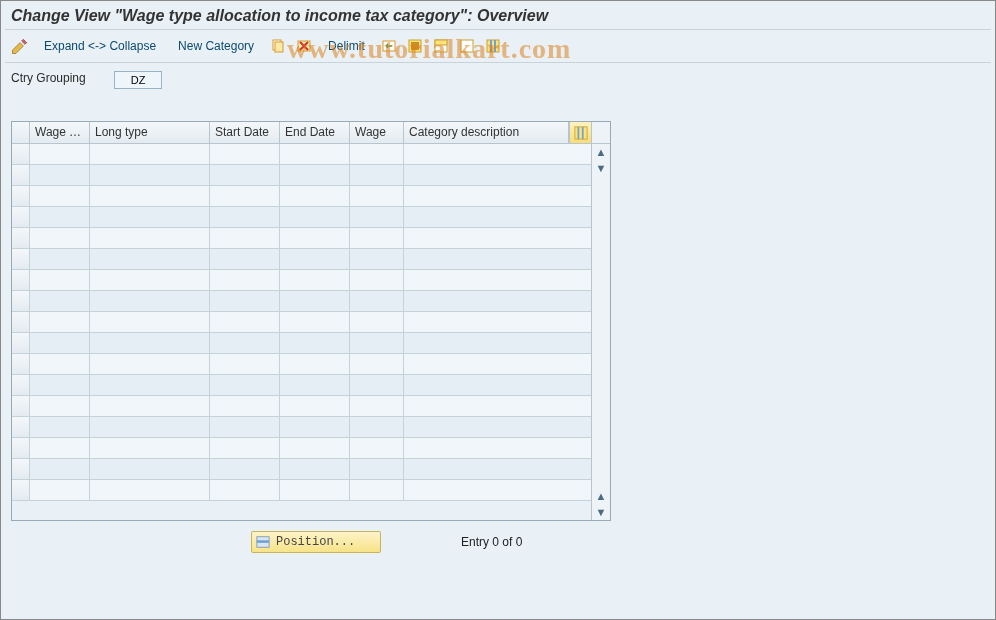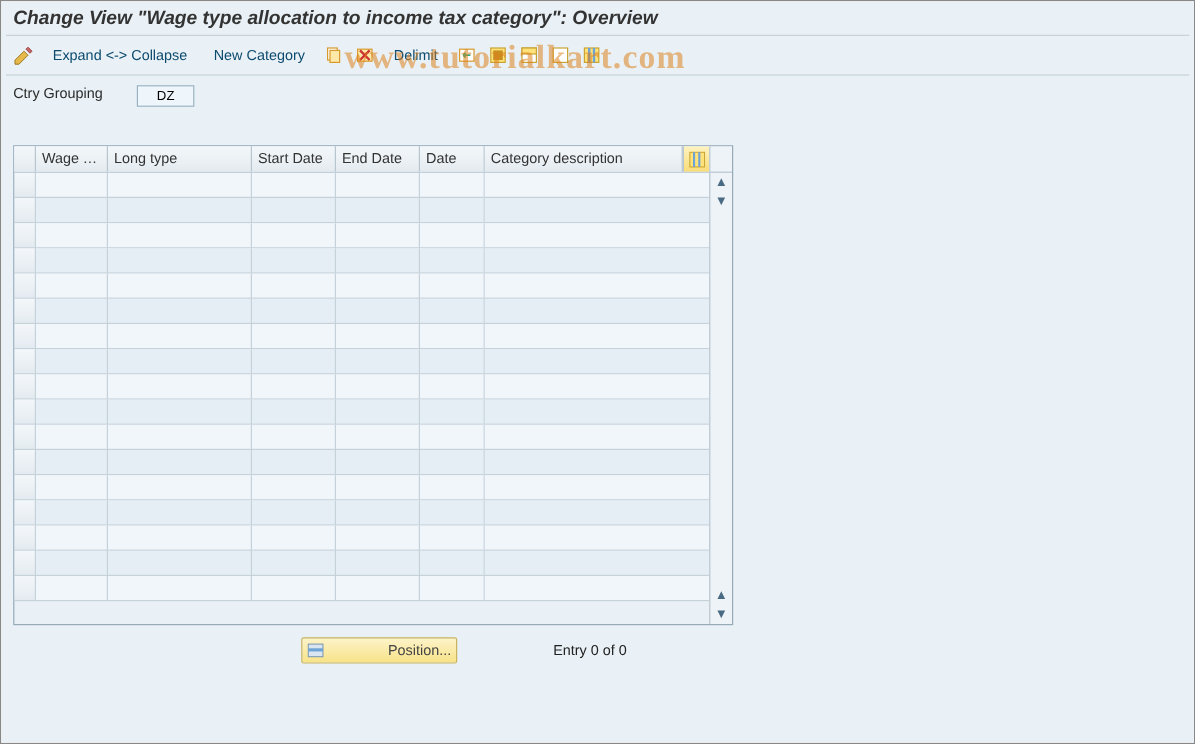--- a/index.html
+++ b/index.html
@@ -158,21 +158,21 @@
     .pos-btn {
       display: inline-flex; align-items: center;
       width: 130px; height: 22px;
       background: linear-gradient(#fdf3c9, #f7e388);
       border: 1px solid #c9b45e;
       border-radius: 2px;
       padding: 0 4px;
       gap: 6px;
       cursor: default;
     }
-    .pos-btn .lbl { flex: 1; text-align: right; color: #444; }
+    .pos-btn .lbl { flex: 1; text-align: left; color: #444; font-family: Liberation Mono, monospace; }
     .entry-text { color: #222; }
     
     .watermark {
       position: absolute;
       top: 32px; left: 260px;
       font-size: 28px; font-weight: bold;
       color: rgba(220,130,30,0.55);
       letter-spacing: 1px;
       pointer-events: none;
       font-family: Liberation Serif, serif;
@@ -247,21 +247,21 @@
   </div>
 
   <div class="table-wrap">
     <div class="table-core">
       <div class="thead">
         <div class="sel-th"></div>
         <div class="th c1">Wage Ty...</div>
         <div class="th c2">Long type</div>
         <div class="th c3">Start Date</div>
         <div class="th c4">End Date</div>
-        <div class="th c5">Date</div>
+        <div class="th c5">Wage</div>
         <div class="th c6">Category description</div>
         <div class="cfg-th">
           <svg width="14" height="14" viewBox="0 0 16 16">
               <rect x="1" y="1" width="14" height="14" fill="#ffe27a" stroke="#c9a433"></rect>
               <rect x="4" y="1" width="2" height="14" fill="#6fa3d6"></rect>
               <rect x="9" y="1" width="2" height="14" fill="#6fa3d6"></rect>
             </svg>
         </div>
       </div>
       <div class="tbody" id="tbody">

